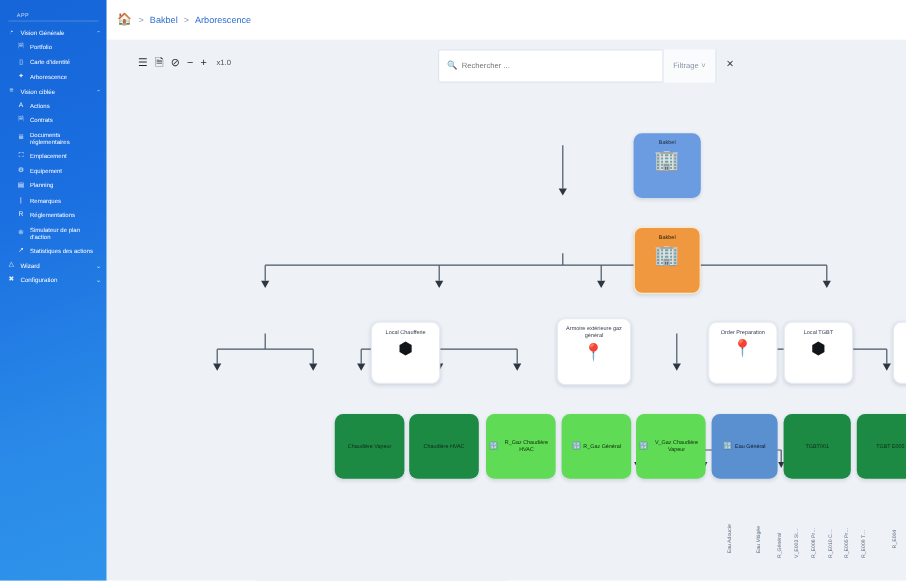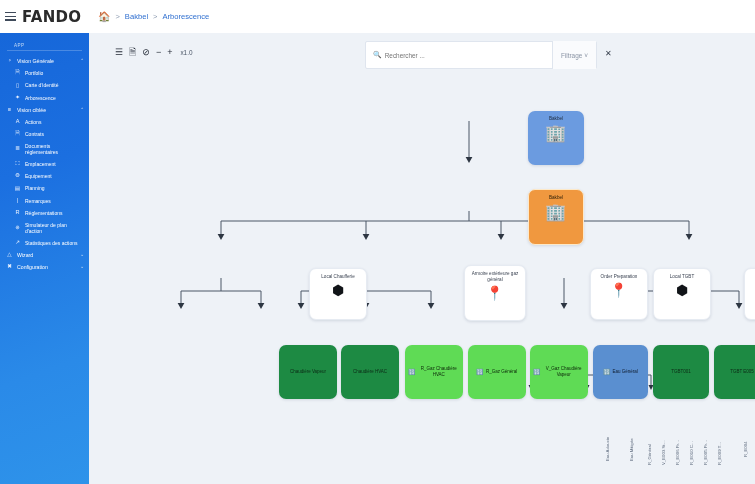--- a/index.html
+++ b/index.html
@@ -121,28 +121,20 @@
     color:#5d6a7d; white-space:nowrap;
     transform-origin: left top; transform: rotate(-90deg);
   }
 </style>
 </head>
 <body>
 
 <div id="app">
 
   <aside class="sidebar">
-    <div class="brandbar">
-      <span class="burger">
-          <i></i>
-          <i></i>
-          <i></i>
-        </span>
-      <span class="logo">FANDO</span>
-    </div>
     <nav class="nav">
       <div class="nav-section-label">APP</div>
 
       <div class="nav-row">
         <span class="ic">◔</span>
         <span class="lbl">Vision Générale</span>
         <span class="caret">⌃</span>
       </div>
       <div class="nav-row child">
         <span class="ic">🗎</span>

